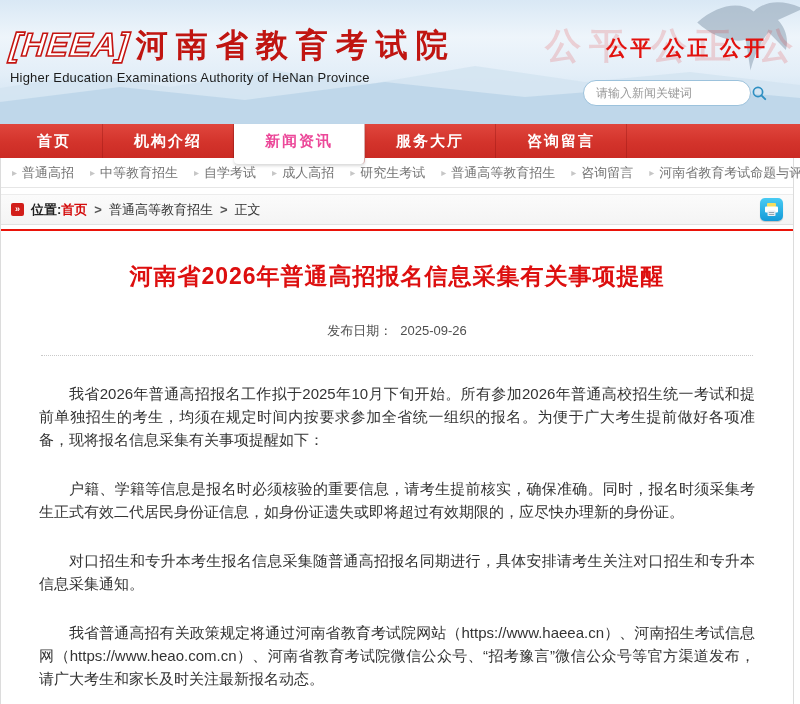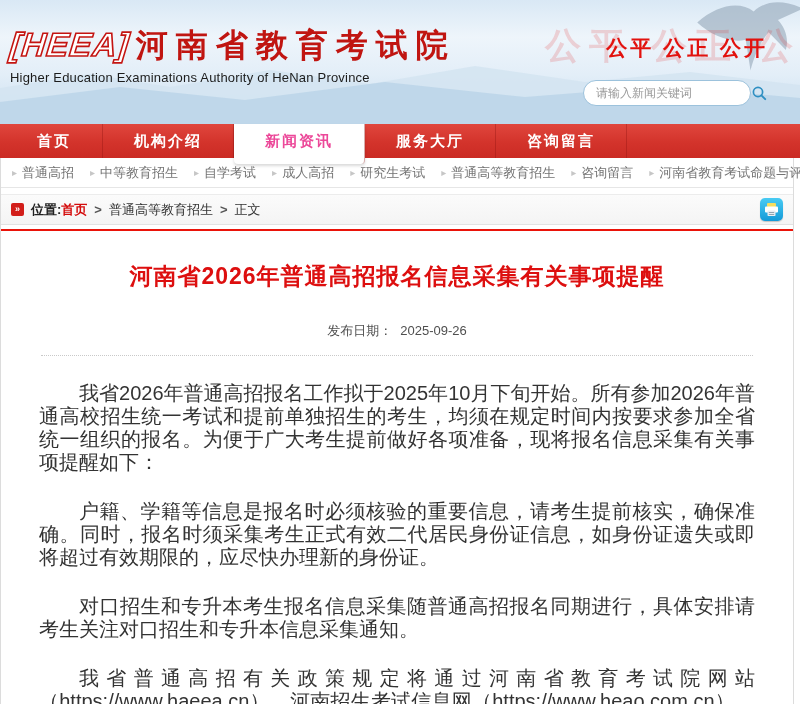--- a/index.html
+++ b/index.html
@@ -67,21 +67,21 @@
 
   .red-rule { margin-top:4px; height:2px; background:#ea1309; }
 
   
   .article { padding:0 38px; }
   .article-title { margin-top:30px; text-align:center; color:#dd0f0f; font-size:23px;
     font-weight:bold; letter-spacing:1px; }
   .pub-row { margin:30px 2px 0 2px; text-align:center; color:#4f4f4f; font-size:13px;
     padding-bottom:15px; border-bottom:1px dotted #c9c9c9; }
   .pub-row .date { margin-left:8px; color:#4f4f4f; }
-  .article-body p { font-size:20px; color:#333; line-height:23px; text-indent:2em;
+  .article-body p { font-size:15px; color:#333; line-height:23px; text-indent:2em;
     text-align:justify; margin:26px 0; }
 </style>
 </head>
 <body>
 
 <div class="header">
   <svg class="mountains" viewBox="0 0 800 70" preserveAspectRatio="none" aria-hidden="true">
     <path d="M0,34 L90,20 170,33 270,16 370,30 475,12 585,28 690,18 800,31 L800,70 0,70 Z" fill="#d3e4f1" opacity="0.85"></path>
     <path d="M0,48 L120,33 245,46 385,28 525,43 665,32 800,44 L800,70 0,70 Z" fill="#bed6e9" opacity="0.95"></path>
   </svg>

